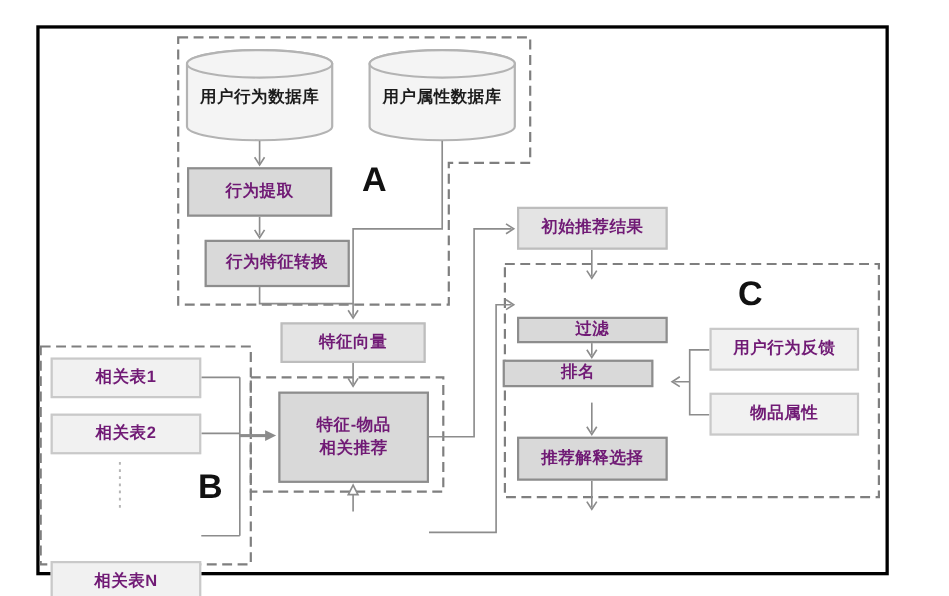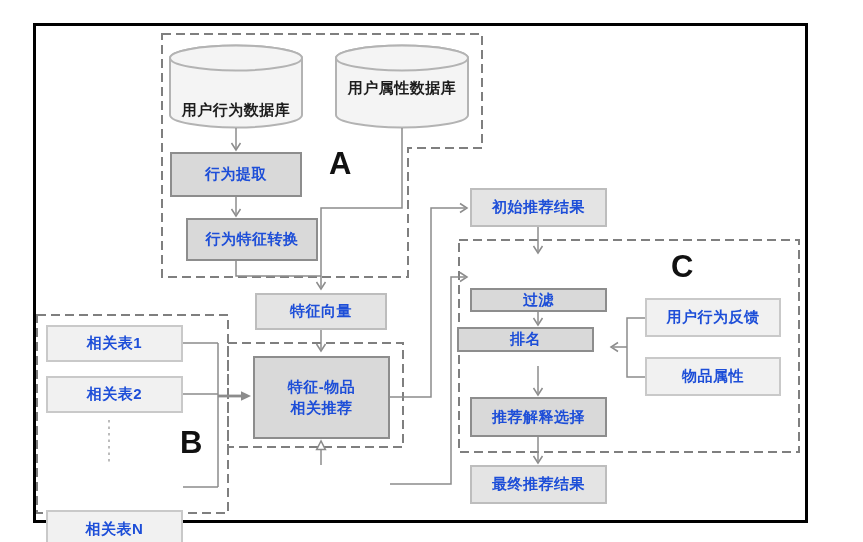--- a/index.html
+++ b/index.html
@@ -2,21 +2,21 @@
 <html><head>
 <meta charset="utf-8">
 <style>
   html,body{margin:0;padding:0;background:#ffffff;}
   body{font-family:"Liberation Sans","DejaVu Sans",sans-serif;}
   #stage{position:relative;width:863px;height:542px;background:#ffffff;overflow:hidden;}
   #frame{position:absolute;left:33px;top:23px;width:775px;height:500px;
          border:3px solid #000;box-sizing:border-box;background:#fff;}
   #wires{position:absolute;left:0;top:0;width:863px;height:542px;}
   .node{position:absolute;box-sizing:border-box;display:flex;align-items:center;justify-content:center;
-        text-align:center;font-size:15px;font-weight:600;color:#1d4ed8;line-height:1.35;
+        text-align:center;font-size:15px;font-weight:600;color:#701a75;line-height:1.35;
         white-space:pre-line;letter-spacing:0.5px;}
   .proc{background:#d9d9d9;border:2px solid #8d8d8d;}
   .data{background:#e4e4e4;border:2px solid #bdbdbd;}
   .inp {background:#f1f1f1;border:2px solid #c9c9c9;}
   .cyl-label{position:absolute;box-sizing:border-box;display:flex;align-items:center;justify-content:center;
         text-align:center;font-size:15px;font-weight:600;color:#1c1c1c;letter-spacing:0.5px;}
   .seclabel{position:absolute;font-size:31px;font-weight:bold;color:#111;line-height:1;}
 </style>
 </head>
 <body>
@@ -98,34 +98,33 @@
           <polyline points="533.5,456 538,463 542.5,456"></polyline>
       </g>
       <g>
         <path d="M645,318 H627 V377 H645 M627,347 H613"></path>
         <polyline points="618,342.5 611,347 618,351.5"></polyline>
       </g>
       <path d="M109,420 V462" stroke="#b5b5b5" stroke-width="1.8" stroke-dasharray="2.5 4"></path>
     </g>
   </svg>
 
-  <div class="cyl-label" style="left:170px;top:76px;width:132px;height:24px;margin-top:22px;">用户行为数据库</div>
+  <div class="cyl-label" style="left:170px;top:76px;width:132px;height:24px;">用户行为数据库</div>
   <div class="cyl-label" style="left:336px;top:76px;width:132px;height:24px;">用户属性数据库</div>
 
   <div class="node proc" style="left:170px;top:152px;width:132px;height:45px;">行为提取</div>
   <div class="node proc" style="left:170px;top:218px;width:132px;height:43px;margin-left:16px;">行为特征转换</div>
   <div class="node proc" style="left:253px;top:356px;width:137px;height:83px;border-width:2.5px;">特征-物品
 相关推荐</div>
   <div class="node proc" style="left:470px;top:256px;width:137px;height:24px;margin-top:32px;">过滤</div>
   <div class="node proc" style="left:457px;top:327px;width:137px;height:25px;">排名</div>
   <div class="node proc" style="left:470px;top:397px;width:137px;height:40px;">推荐解释选择</div>
 
   <div class="node data" style="left:255px;top:293px;width:132px;height:37px;">特征向量</div>
   <div class="node data" style="left:470px;top:188px;width:137px;height:39px;">初始推荐结果</div>
-  <div class="node data" style="left:470px;top:465px;width:137px;height:39px;">最终推荐结果</div>
 
   <div class="node inp" style="left:46px;top:325px;width:137px;height:37px;">相关表1</div>
   <div class="node inp" style="left:46px;top:376px;width:137px;height:37px;">相关表2</div>
   <div class="node inp" style="left:46px;top:468px;width:137px;height:38px;margin-top:42px;">相关表N</div>
   <div class="node inp" style="left:645px;top:298px;width:136px;height:39px;">用户行为反馈</div>
   <div class="node inp" style="left:645px;top:357px;width:136px;height:39px;">物品属性</div>
 
   <div class="seclabel" style="left:329px;top:148px;">A</div>
   <div class="seclabel" style="left:180px;top:427px;">B</div>
   <div class="seclabel" style="left:671px;top:251px;">C</div>

